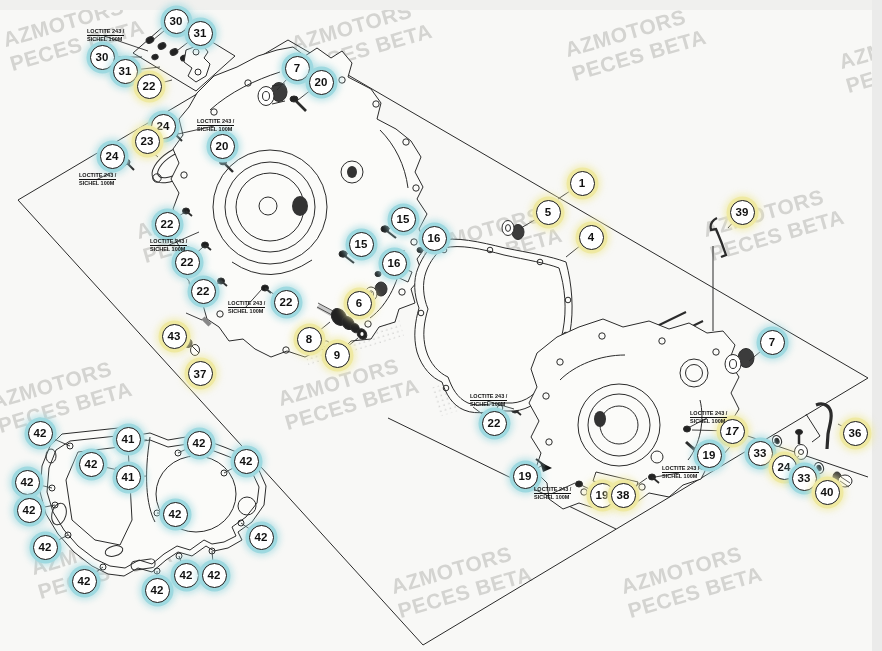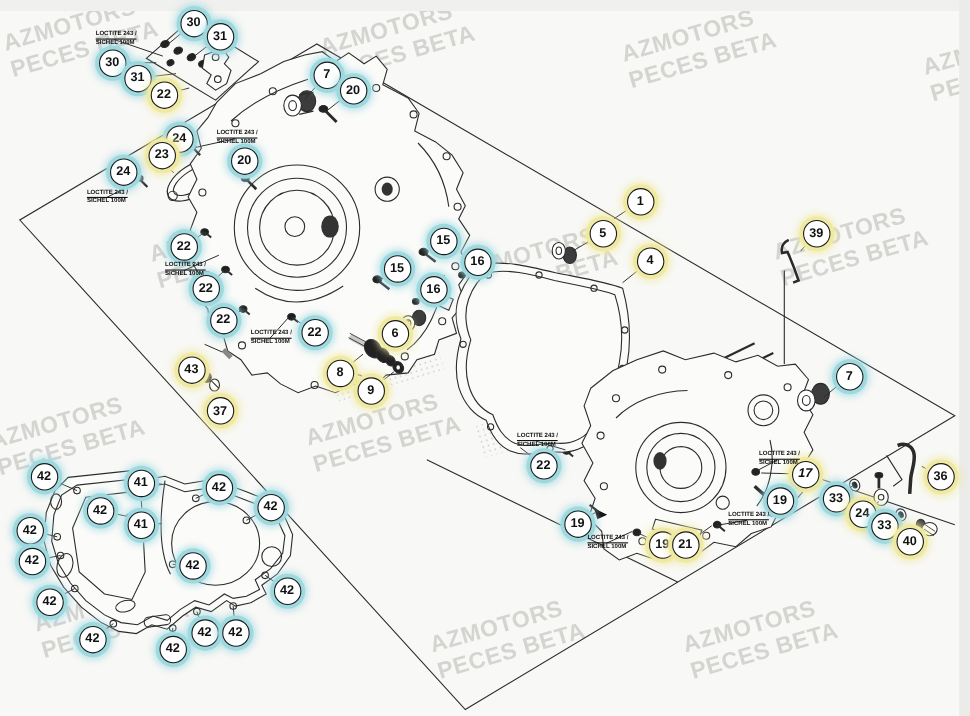--- a/index.html
+++ b/index.html
@@ -421,21 +421,21 @@
     <div class="callout cyan" style="left: 403px; top: 219px;">15</div>
     <div class="callout cyan" style="left: 434px; top: 238px;">16</div>
     <div class="callout cyan" style="left: 361px; top: 244px;">15</div>
     <div class="callout cyan" style="left: 394px; top: 263px;">16</div>
     <div class="callout yellow" style="left: 359px; top: 303px;">6</div>
     <div class="callout yellow" style="left: 309px; top: 339px;">8</div>
     <div class="callout yellow" style="left: 337px; top: 355px;">9</div>
     <div class="callout cyan" style="left: 494px; top: 423px;">22</div>
     <div class="callout cyan" style="left: 525px; top: 476px;">19</div>
     <div class="callout yellow" style="left: 602px; top: 495px;">19</div>
-    <div class="callout yellow" style="left: 623px; top: 495px;">21</div>
+    <div class="callout yellow" style="left: 623px; top: 495px;">38</div>
     <div class="callout cyan" style="left: 772px; top: 342px;">7</div>
     <div class="callout yellow" style="left: 732px; top: 431px; font-style: italic;">17</div>
     <div class="callout cyan" style="left: 709px; top: 455px;">19</div>
     <div class="callout cyan" style="left: 760px; top: 453px;">33</div>
     <div class="callout yellow" style="left: 784px; top: 467px;">24</div>
     <div class="callout cyan" style="left: 804px; top: 478px;">33</div>
     <div class="callout yellow" style="left: 827px; top: 492px;">40</div>
     <div class="callout yellow" style="left: 855px; top: 433px;">36</div>
     <div class="callout cyan" style="left: 128px; top: 439px;">41</div>
     <div class="callout cyan" style="left: 128px; top: 477px;">41</div>

